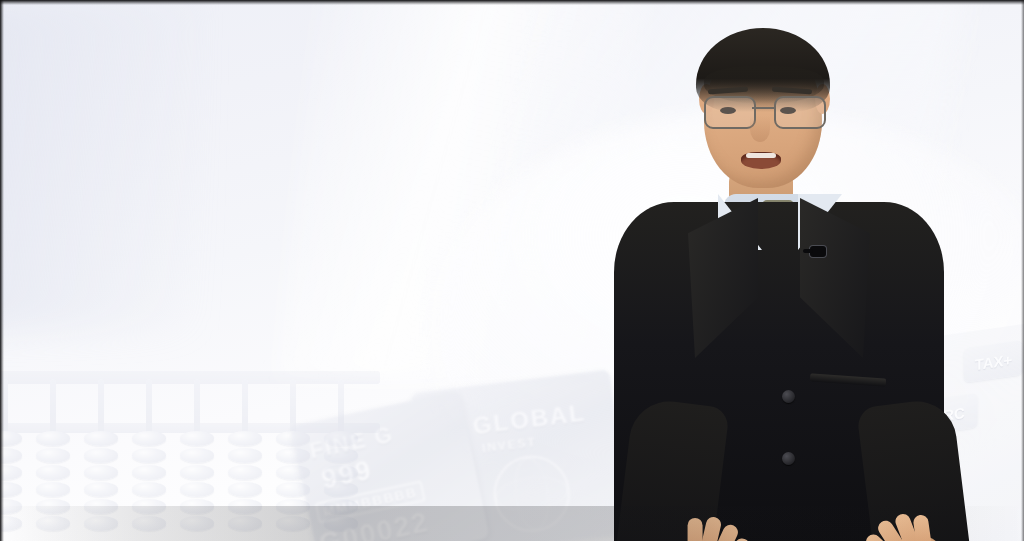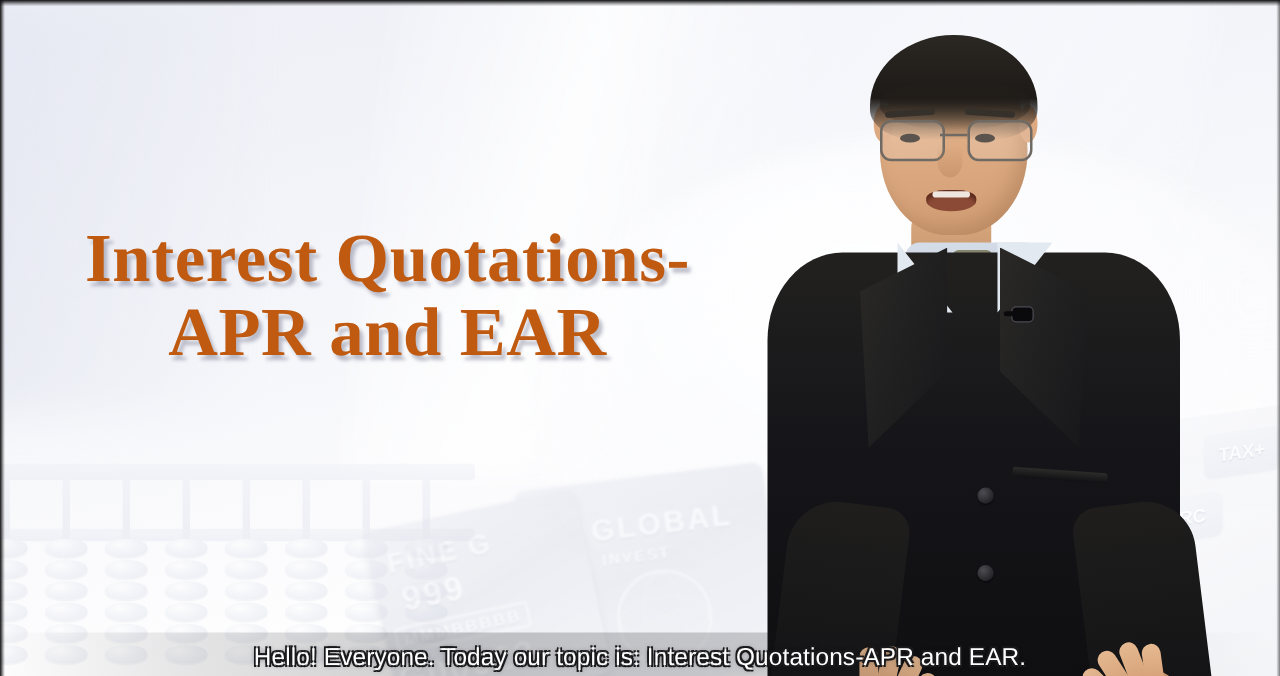--- a/index.html
+++ b/index.html
@@ -575,23 +575,20 @@
       <div class="hand hand-r">
         <span class="finger f1"></span>
           <span class="finger f2"></span>
         <span class="finger f3"></span>
           <span class="finger f4"></span>
 
       </div>
     </div>
   </div>
 
-  <div class="title-block">Interest Quotations-
-APR and EAR</div>
 
   <div class="caption-band"></div>
-  <div class="caption">Hello! Everyone. Today our topic is: Interest Quotations-APR and EAR.</div>
 
   <div class="edge-top"></div>
   <div class="edge-left"></div>
   <div class="edge-right"></div>
 
 </div>
 
 </body></html>

